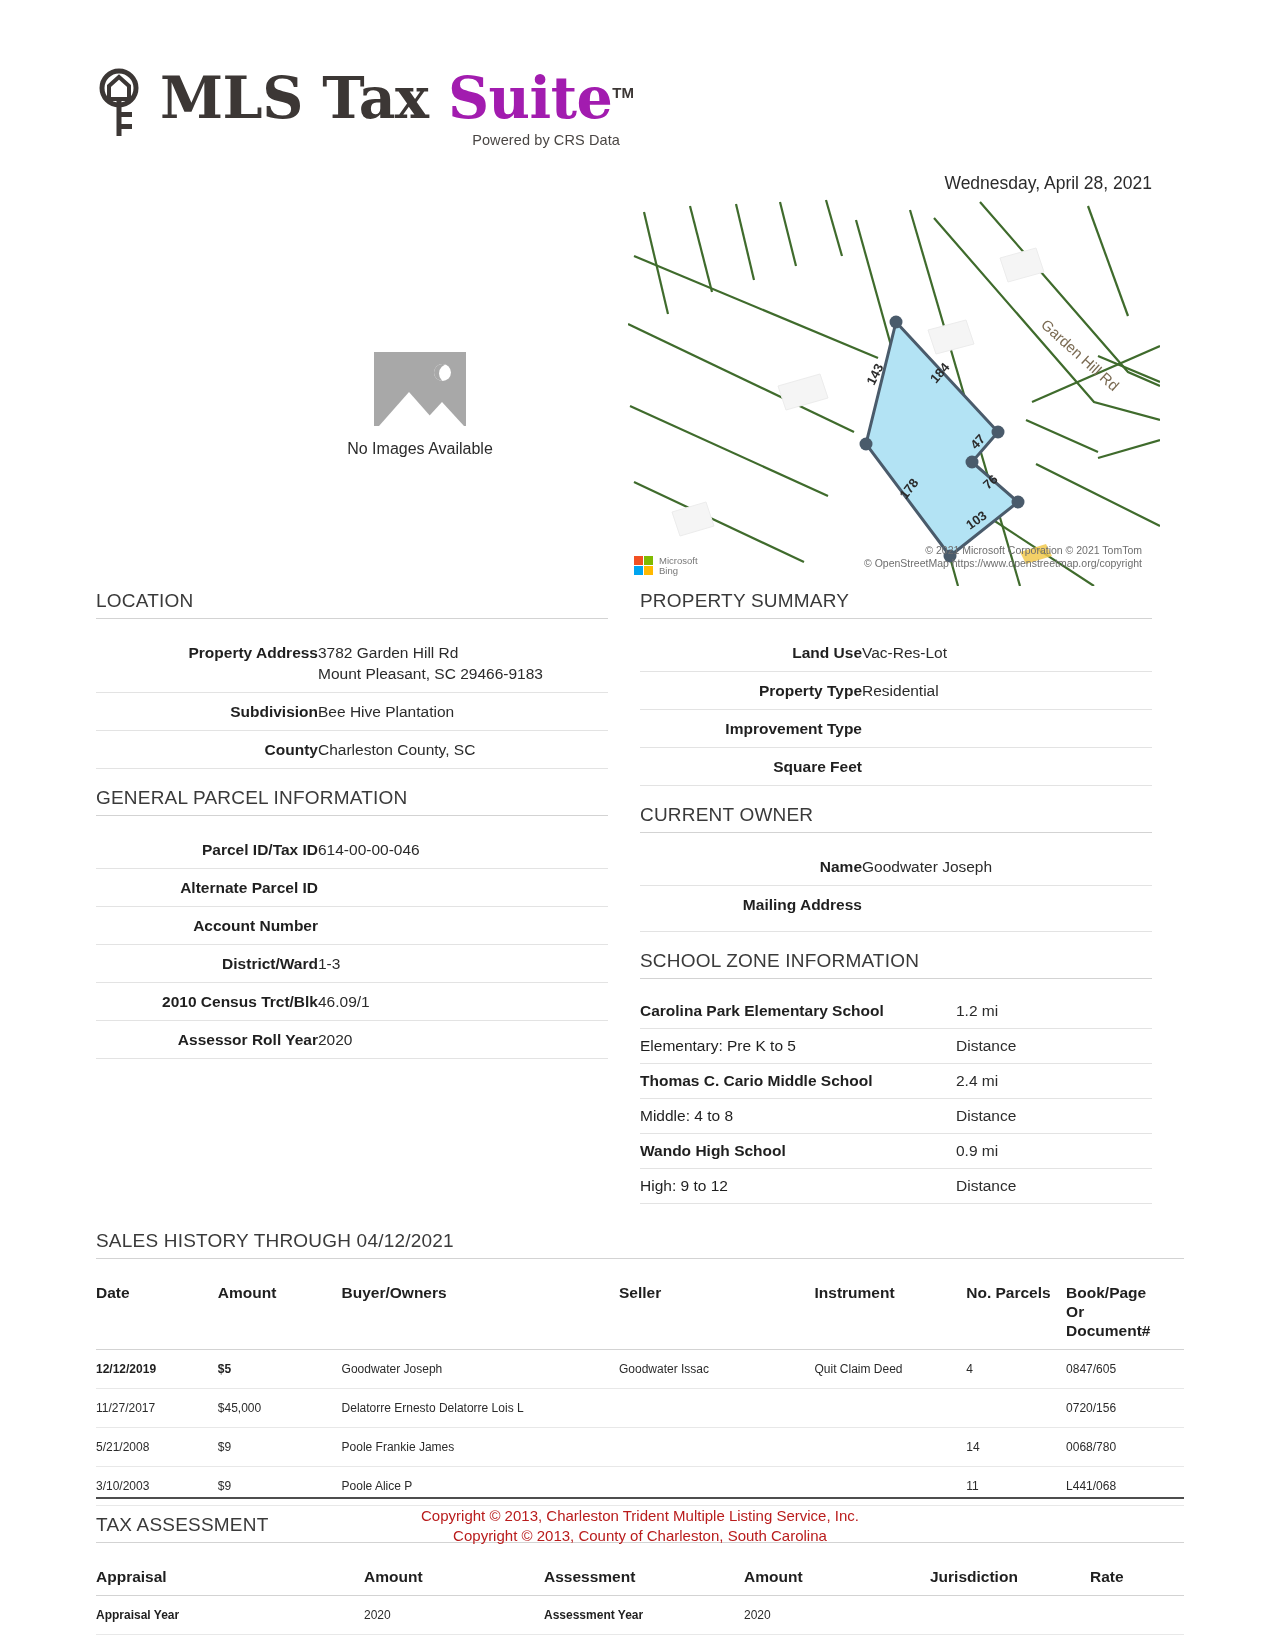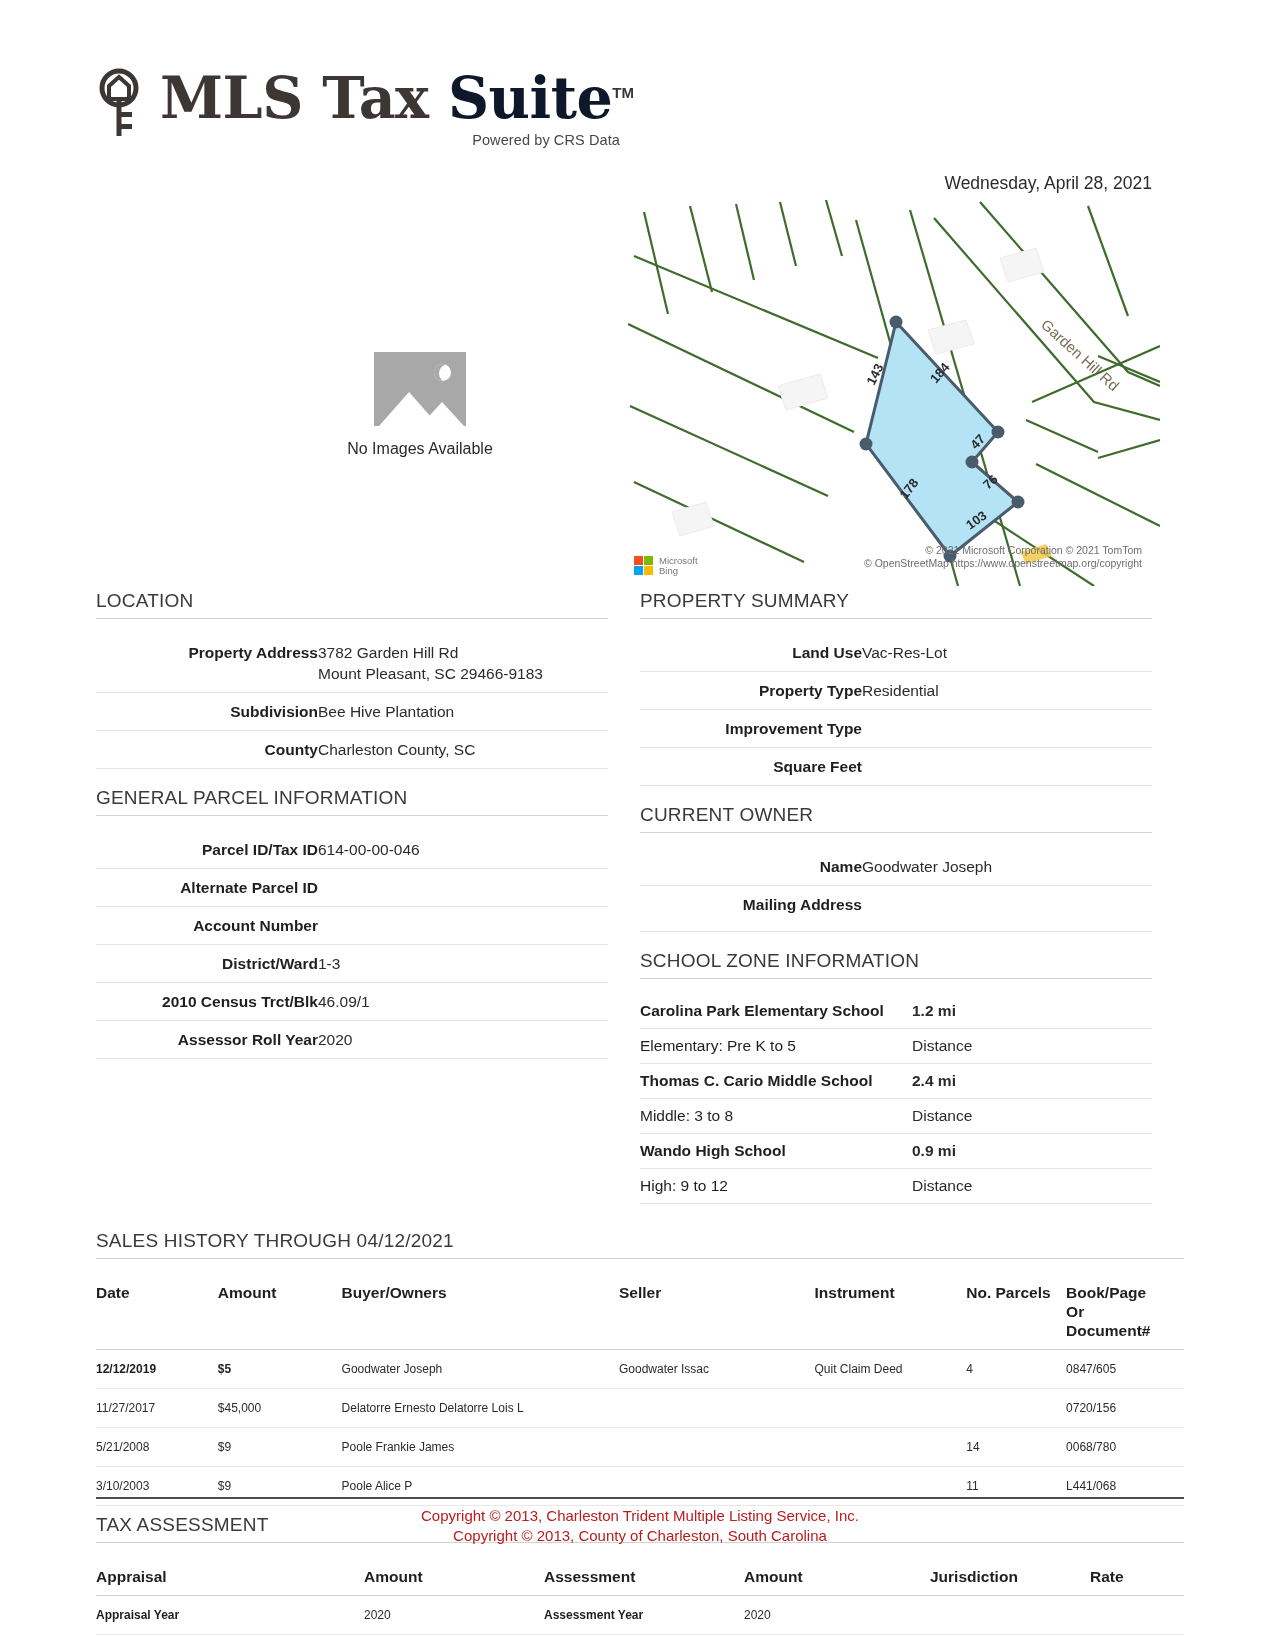--- a/index.html
+++ b/index.html
@@ -29,21 +29,21 @@
   .logo-text-block { position: relative; }
   .logo-text {
     font-family: "DejaVu Serif", serif;
     font-weight: bold;
     font-size: 57px;
     line-height: 62px;
     letter-spacing: -0.5px;
     color: #3c3735;
     white-space: nowrap;
   }
-  .logo-text .suite { color: #0f172a; }
+  .logo-text .suite { color: #a21caf; }
   .logo-tm {
     font-family: "Liberation Sans", sans-serif;
     font-size: 15px;
     font-weight: bold;
     vertical-align: super;
     color: #3c3735;
     letter-spacing: 0;
   }
   .logo-sub {
     font-size: 14.5px;
@@ -171,23 +171,23 @@
   .row .val {
     flex: 1;
     font-size: 15.5px;
     color: #2b2b2b;
     line-height: 21px;
     white-space: pre-line;
   }
   .row.tall { min-height: 46px; }
 
   
-  .school-row { display: flex; border-bottom: 1px solid #e3e3e3; padding: 8px 0; }
+  .school-row { display: flex; border-bottom: 1px solid #e3e3e3; padding: 8px 0; gap: 44px; }
   .school-row .sname { width: 272px; flex: 0 0 272px; font-size: 15.5px; font-weight: bold; color:#1f1f1f; }
-  .school-row .sdist { flex: 1; font-size: 15.5px; color: #2b2b2b; font-weight: bold; }
+  .school-row .sdist { flex: 1; font-size: 15.5px; color: #2b2b2b; }
   .school-row.sub .sname { font-weight: normal; }
   .school-row.sub .sdist { font-weight: normal; }
 
   
   .wide { padding: 0 96px; margin-top: 26px; }
 
   table.grid { width: 100%; border-collapse: collapse; }
   table.grid th {
     text-align: left;
     font-size: 15.5px;
@@ -447,21 +447,21 @@
         </div>
         <div class="school-row sub">
           <div class="sname">Elementary: Pre K to 5</div>
           <div class="sdist">Distance</div>
         </div>
         <div class="school-row">
           <div class="sname">Thomas C. Cario Middle School</div>
           <div class="sdist">2.4 mi</div>
         </div>
         <div class="school-row sub">
-          <div class="sname">Middle: 3 to 8</div>
+          <div class="sname">Middle: 4 to 8</div>
           <div class="sdist">Distance</div>
         </div>
         <div class="school-row">
           <div class="sname">Wando High School</div>
           <div class="sdist">0.9 mi</div>
         </div>
         <div class="school-row sub">
           <div class="sname">High: 9 to 12</div>
           <div class="sdist">Distance</div>
         </div>

